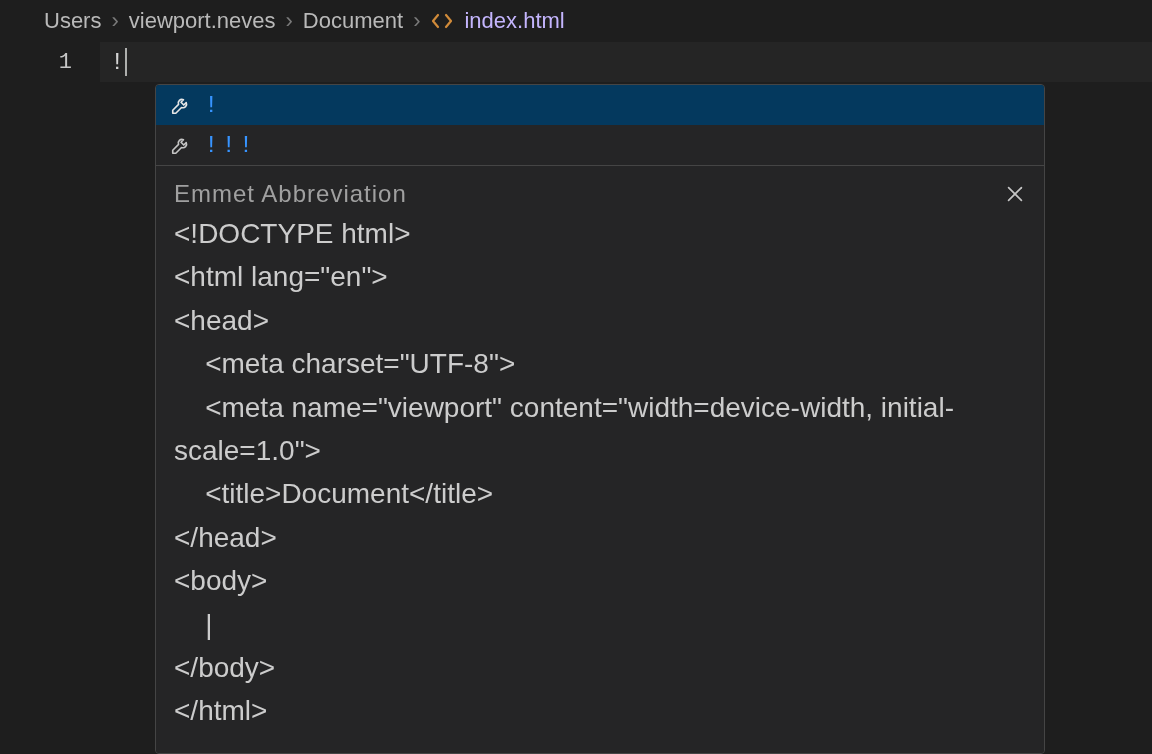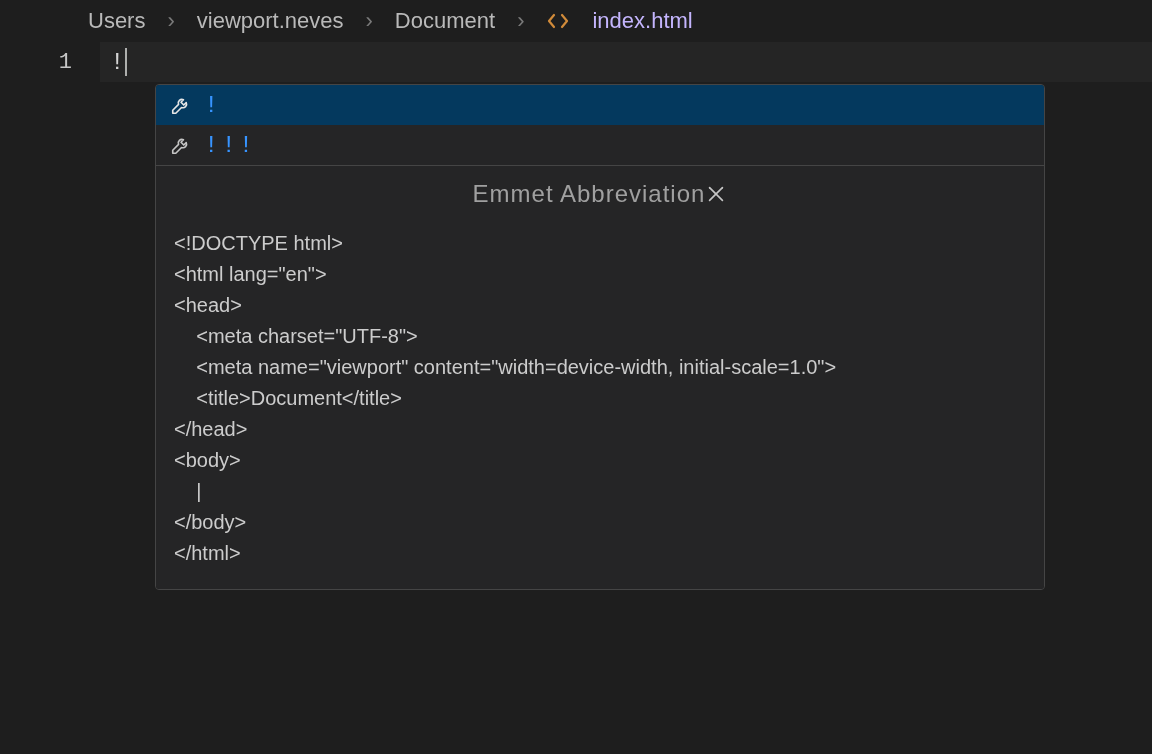--- a/index.html
+++ b/index.html
@@ -9,25 +9,24 @@
     background: #1e1e1e;
     font-family: -apple-system, BlinkMacSystemFont, "Segoe UI", sans-serif;
     color: #cccccc;
     overflow: hidden;
   }
 
   
   .breadcrumb {
     display: flex;
     align-items: center;
-    gap: 22px;
+    gap: 10px;
     padding: 8px 0 8px 44px;
     font-size: 22px;
     color: #a0a0a0;
-    margin-left: 44px;
   }
   .breadcrumb .seg { color: #b9b9b9; }
   .breadcrumb .chev { color: #7a7a7a; }
   .breadcrumb .file-icon {
     display: inline-flex;
     align-items: center;
   }
   .breadcrumb .file-name { color: #c4b5fd; }
 
   
@@ -110,39 +109,39 @@
   .doc-panel {
     border-top: 1px solid #454545;
     background: #252526;
     padding: 14px 18px 20px 18px;
     font-size: 24px;
     color: #cccccc;
     position: relative;
   }
   .doc-title-row {
     display: flex;
-    justify-content: center;
-    align-items: center;
-    margin-bottom: 20px;
+    justify-content: space-between;
+    align-items: center;
+    margin-bottom: 4px;
   }
   .doc-title {
     color: #a0a0a0;
     font-family: -apple-system, BlinkMacSystemFont, "Segoe UI", sans-serif;
     letter-spacing: 1px;
   }
   .close-btn {
     color: #c5c5c5;
     cursor: pointer;
     width: 22px;
     height: 22px;
     display: inline-flex;
   }
   .doc-body {
     font-family: -apple-system, BlinkMacSystemFont, "Segoe UI", sans-serif;
-    font-size: 20px;
+    font-size: 28px;
     line-height: 1.55;
     color: #cccccc;
     white-space: pre-wrap;
     word-wrap: break-word;
   }
 </style>
 </head>
 <body>
 
 <div class="breadcrumb">

